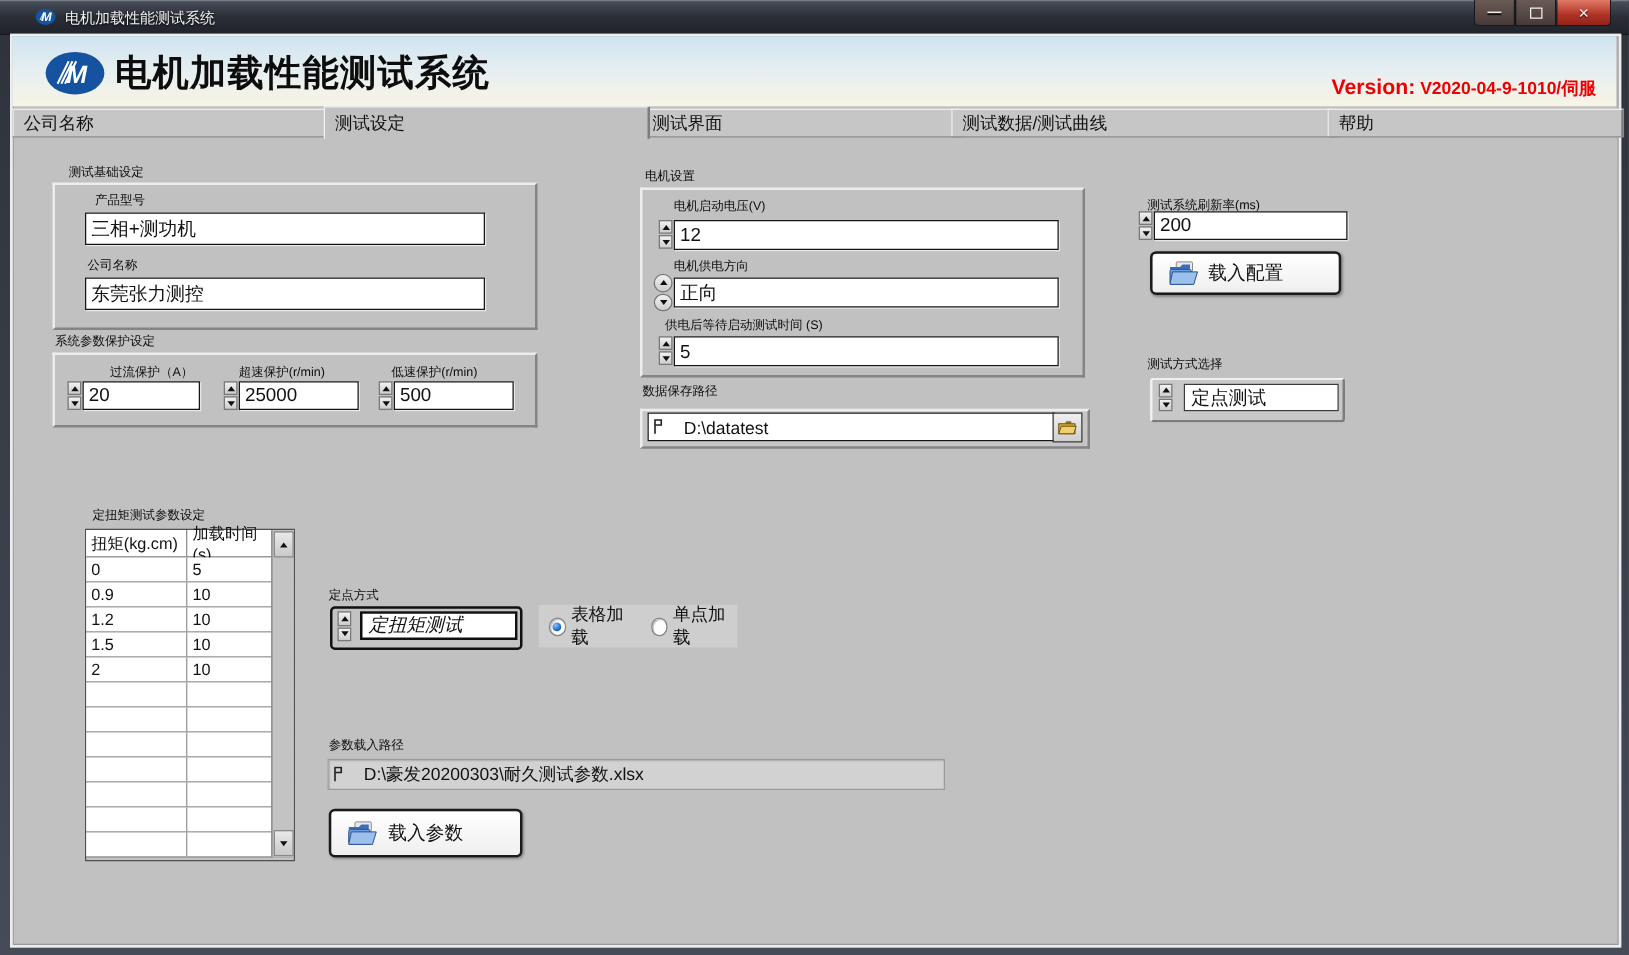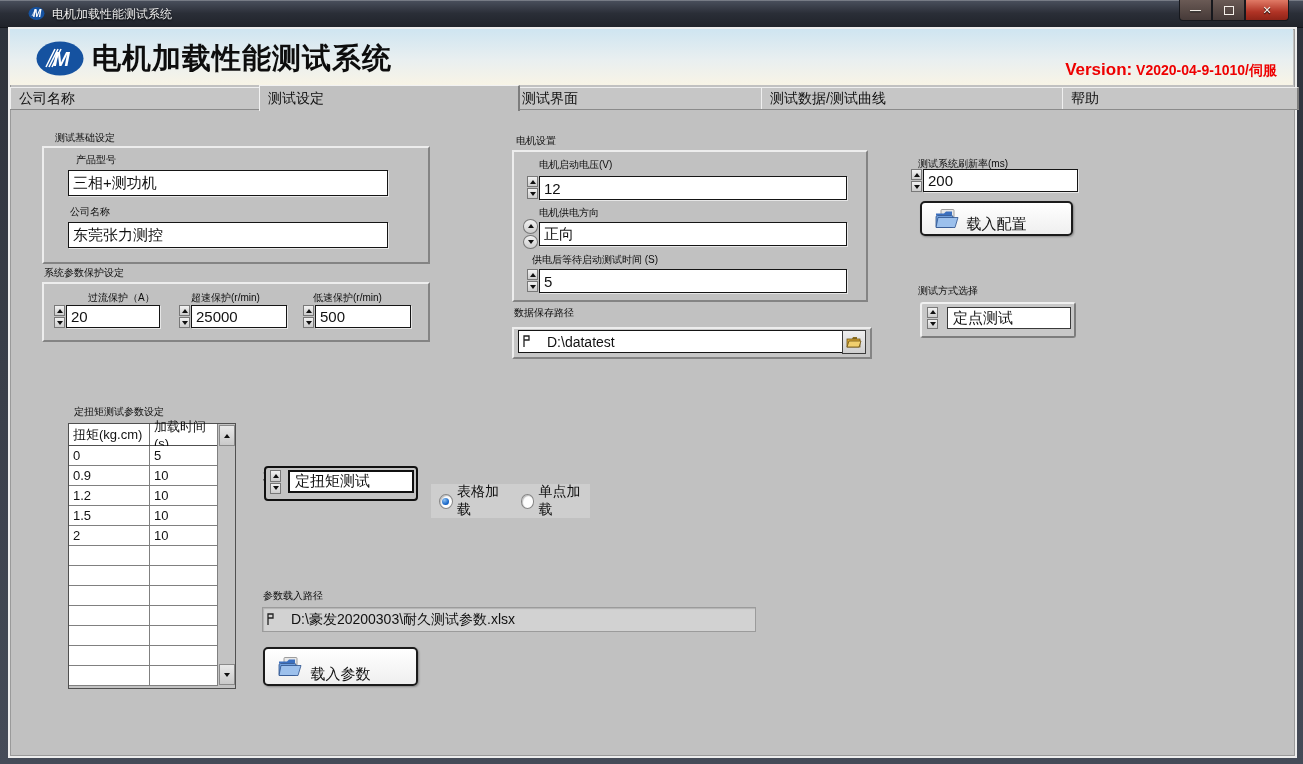--- a/index.html
+++ b/index.html
@@ -42,42 +42,42 @@
   .field{position:absolute;background:#fff;border:1px solid #151515;box-shadow:1px 1px 0 #e6e6e6;
          font-size:15px;display:flex;align-items:center;padding:0 4px;white-space:nowrap;overflow:hidden;text-align:center;}
   .spin{position:absolute;width:11px;display:flex;flex-direction:column;justify-content:center;gap:1px;}
   .sbtn{height:10px;background:linear-gradient(#f2f2f2,#cdcdcd);border:1px solid #787878;
         display:flex;align-items:center;justify-content:center;}
   .spin.round .sbtn{border-radius:50%;width:13px;height:13px;}
   .tri{width:0;height:0;}
   .tri.up{border-left:3px solid transparent;border-right:3px solid transparent;border-bottom:4px solid #101010;}
   .tri.down{border-left:3px solid transparent;border-right:3px solid transparent;border-top:4px solid #101010;}
   .btn{position:absolute;background:linear-gradient(#ffffff,#efefef);border:2px solid #1b1b1b;border-radius:5px;
-       display:flex;align-items:flex-end;justify-content:center;font-size:15px;box-shadow:1px 1px 2px rgba(0,0,0,.3);}
+       display:flex;align-items:center;justify-content:center;font-size:15px;box-shadow:1px 1px 2px rgba(0,0,0,.3);}
   .btn .icn{position:absolute;left:13px;top:50%;transform:translateY(-50%);}
   .pathbox{position:absolute;background:#c6c6c6;border:2px solid;border-color:#ededed #848484 #848484 #ededed;}
   .pathfield{position:absolute;background:#fff;border:1px solid #151515;display:flex;align-items:center;
              font-size:14px;padding:0 3px;gap:16px;white-space:nowrap;overflow:hidden;}
   .pathfield.dim{background:#d2d2d2;border:1px solid #9b9b9b;box-shadow:inset 1px 1px 1px rgba(0,0,0,.15);}
   .browse{position:absolute;width:22px;height:22px;background:linear-gradient(#efefef,#cfcfcf);
           border:1px solid #3c3c3c;display:flex;align-items:center;justify-content:center;}
   
   #tq-table{position:absolute;left:68px;top:423px;width:166px;height:264px;background:#c3c3c3;border:1px solid #505050;}
   .thead{display:flex;height:21px;border-bottom:1px solid #505050;background:#fff;}
   .th{font-size:13px;display:flex;align-items:center;padding-left:4px;border-right:1px solid #707070;background:#fff;}
   .th.c0{width:76px;}.th.c1{width:67px;}
   .trow{display:flex;height:19px;border-bottom:1px solid #808080;}
   .tcell{background:#fff;border-right:1px solid #808080;font-size:13px;display:flex;align-items:center;padding-left:4px;}
   .tcell.c0{width:76px;}.tcell.c1{width:67px;}
   #tq-scroll{position:absolute;right:0;top:0;width:17px;height:262px;background:#c3c3c3;border-left:1px solid #808080;}
   .scrollbtn{position:absolute;left:1px;width:14px;height:19px;background:linear-gradient(#e9e9e9,#c9c9c9);
              border:1px solid #8a8a8a;display:flex;align-items:center;justify-content:center;}
   
-  #point-mode-ctl{position:absolute;left:264px;top:466px;width:150px;height:31px;border:2px solid #101010;
-                  border-radius:4px;background:#c3c3c3;}
+  #point-mode-ctl{position:absolute;left:264px;top:485px;width:150px;height:31px;border:2px solid #101010;
+                  border-radius:4px;background:#c3c3c3;font-style:italic;}
   #test-mode-ctl{position:absolute;left:920px;top:302px;width:152px;height:32px;background:#c8c8c8;
                  border:2px solid;border-color:#f0f0f0 #7d7d7d #7d7d7d #f0f0f0;border-radius:3px;}
   .enum-field{position:absolute;background:#fff;border:2px solid #101010;font-size:15px;
               display:flex;align-items:center;padding:0 5px;white-space:nowrap;}
   .enum-field.thin{border:1px solid #3a3a3a;}
   
   #load-mode{position:absolute;left:431px;top:484px;width:151px;height:34px;background:#cecece;
              display:flex;align-items:center;gap:12px;padding-left:8px;}
   .radio-item{display:flex;align-items:center;gap:4px;font-size:14px;}
   .radio-outer{width:13px;height:13px;border-radius:50%;background:#fdfdfd;border:1px solid #858585;

